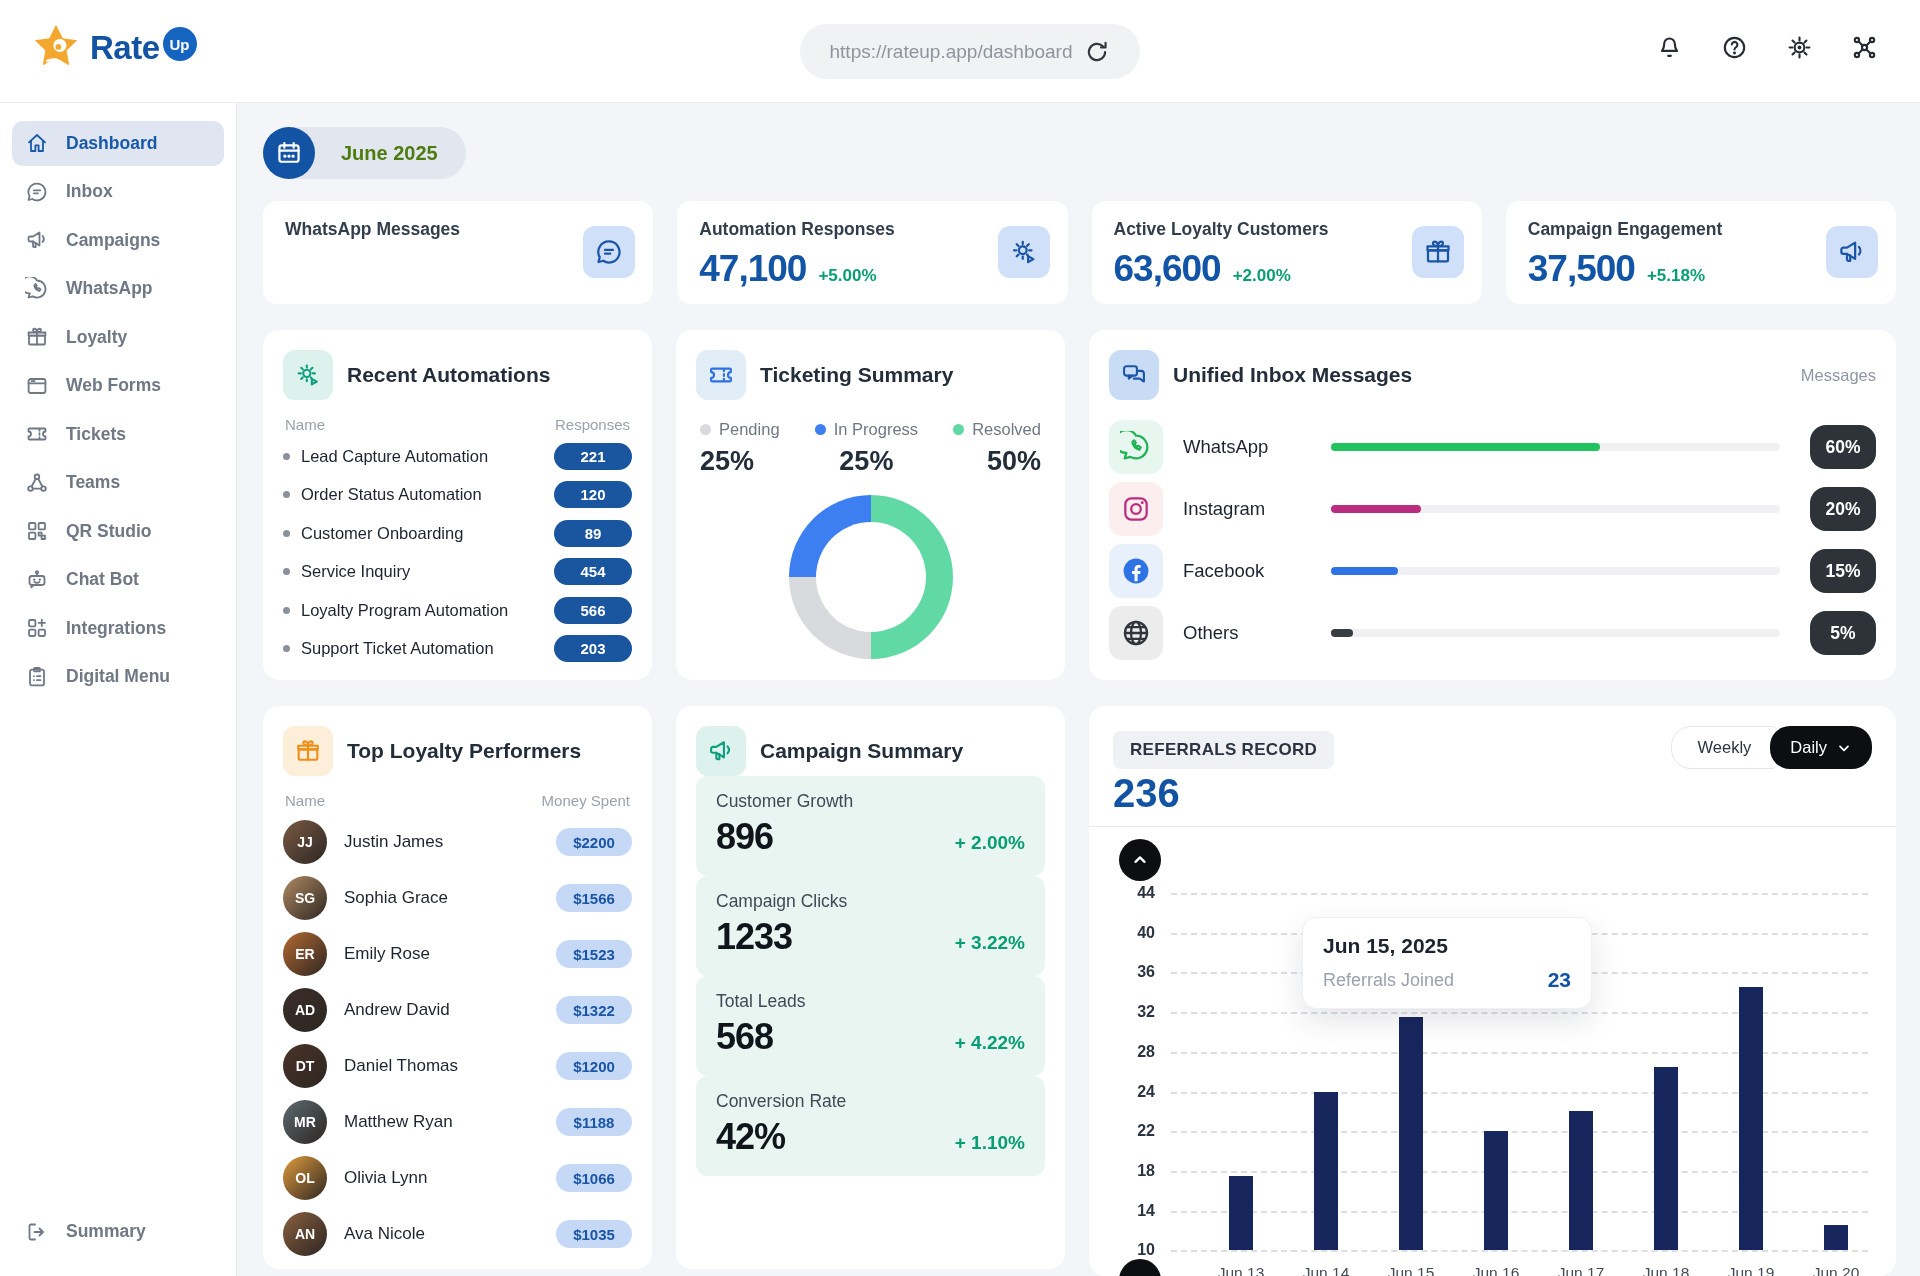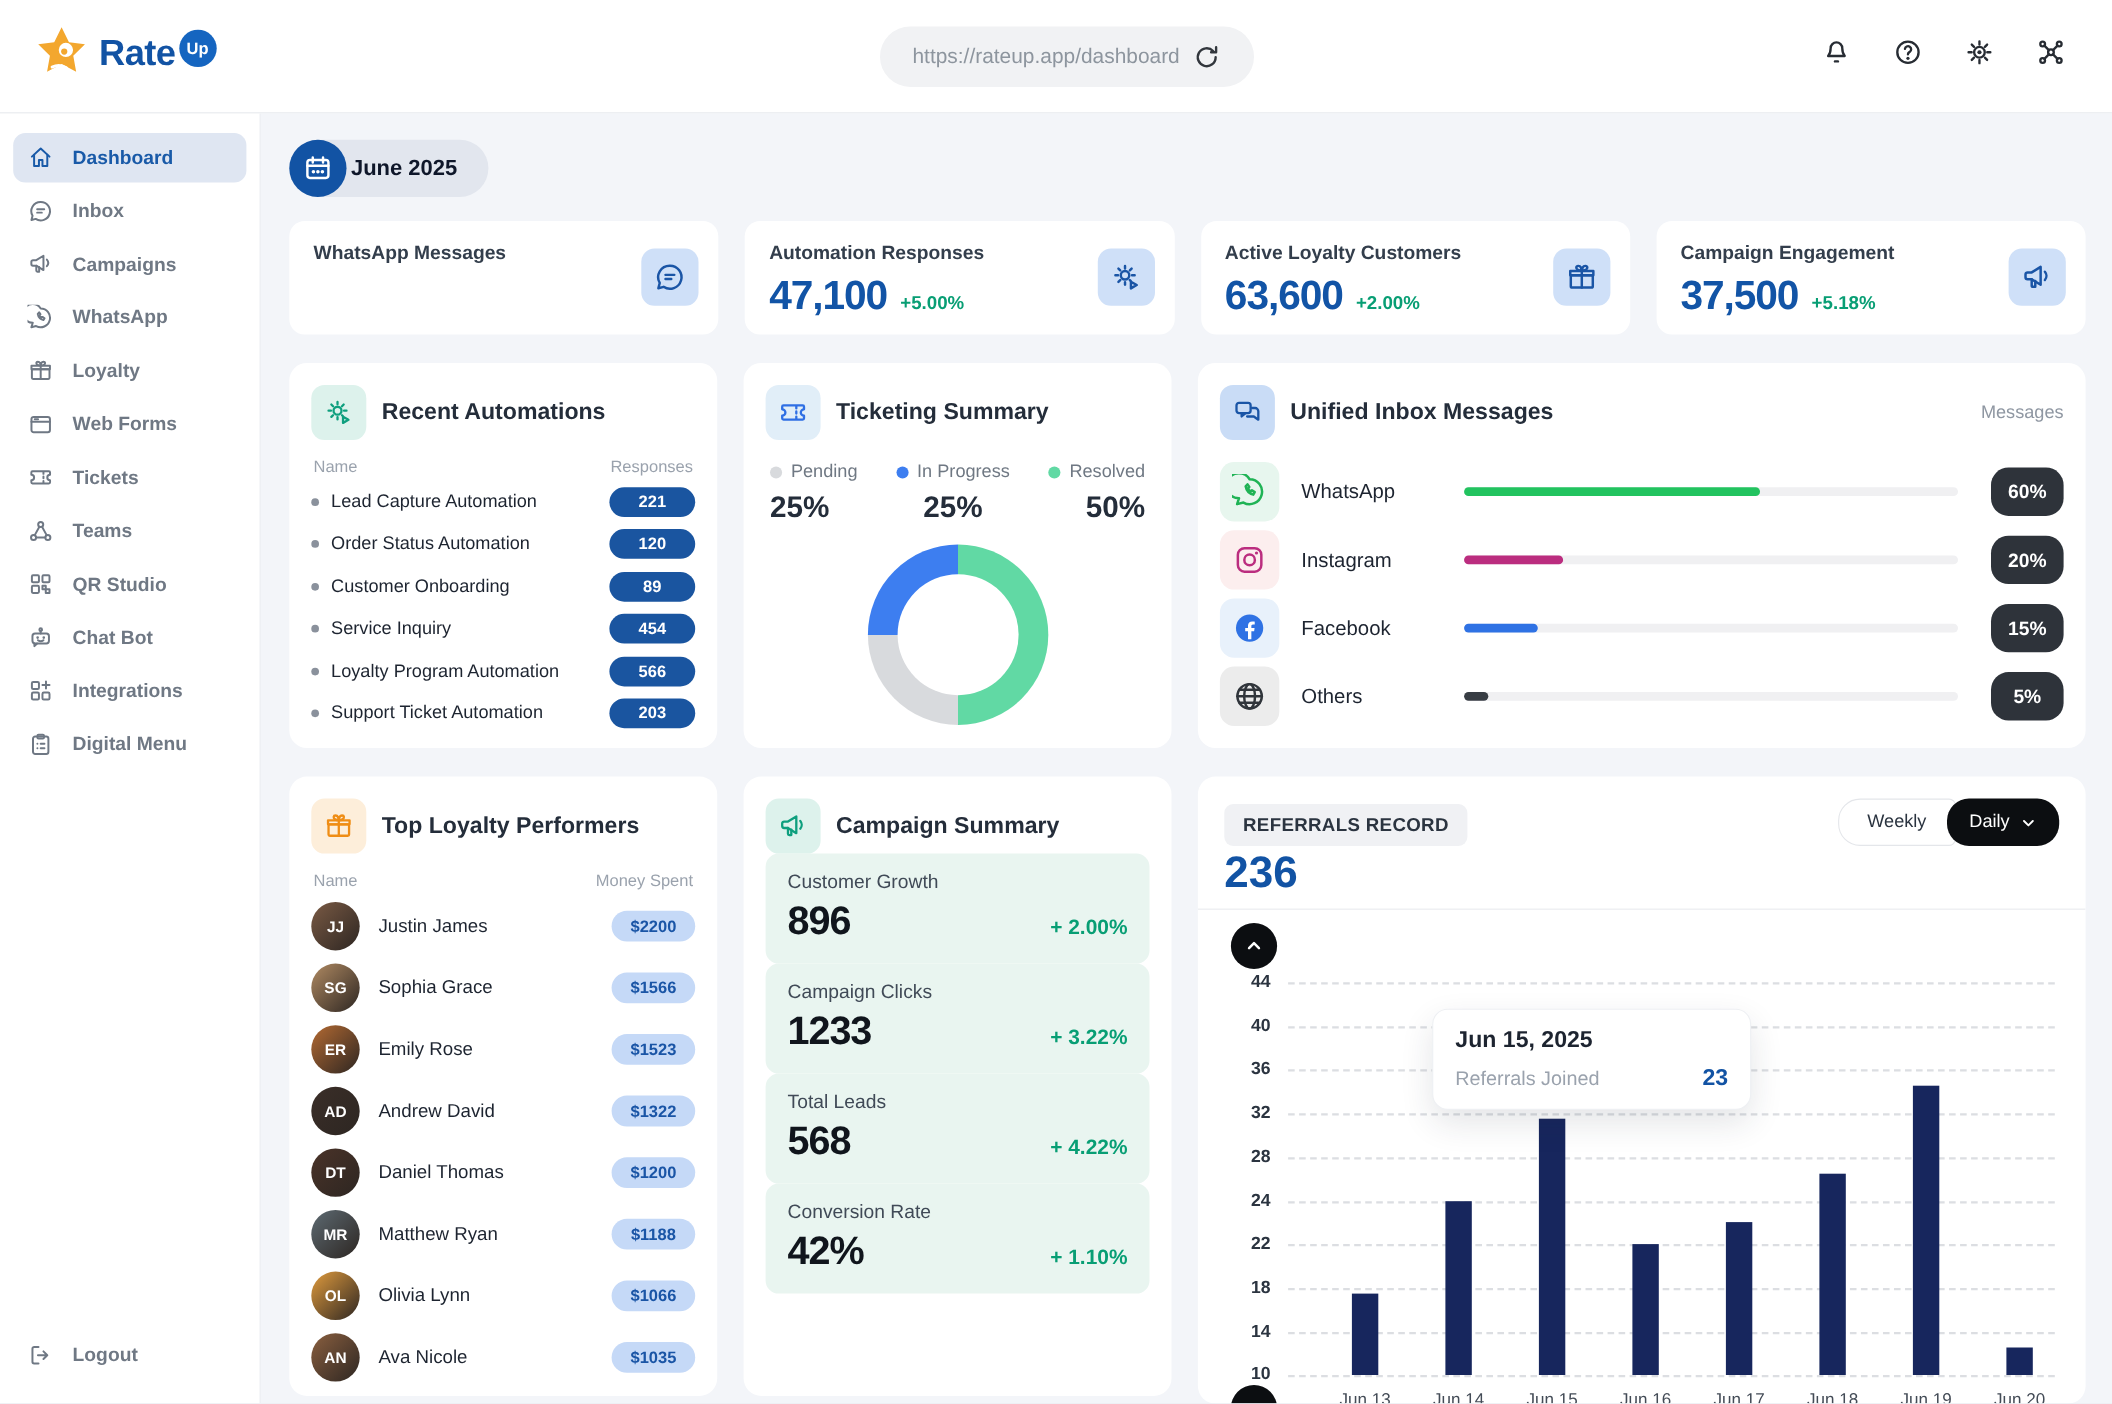--- a/index.html
+++ b/index.html
@@ -26,21 +26,21 @@
              border-right:1px solid #e9ebef; display:flex; flex-direction:column; padding-top:14px; z-index:9; }
   .side-item { display:flex; align-items:center; gap:17px; height:45px; margin:3.5px 12px;
                padding:0 13px; border-radius:11px; color:#6f7884; font-size:17.5px; font-weight:600; cursor:pointer; }
   .side-item svg { flex:0 0 auto; }
   .side-item.active { background:#dfe6f2; color:#195aa8; }
   .side-logout { margin-top:auto; margin-bottom:22px; }
 
   
   .main { position:absolute; left:237px; top:103px; right:0; bottom:0; padding:24px 24px 0 26px; }
   .date-pill { display:inline-flex; align-items:center; height:52px; border-radius:28px; background:#e2e6ee;
-               padding-right:28px; gap:4px; font-size:20px; font-weight:700; color:#0f172a; cursor:pointer; }
+               padding-right:28px; gap:26px; font-size:20px; font-weight:700; color:#4d7c0f; cursor:pointer; }
   .date-pill .cal { width:52px; height:52px; border-radius:50%; background:#1253a4; color:#fff;
                display:flex; align-items:center; justify-content:center; }
 
   .row1 { display:grid; grid-template-columns:repeat(4,1fr); gap:24px; margin-top:22px; }
   .stat-card { position:relative; background:#fff; border-radius:14px; padding:18px 22px; height:103px; }
   .stat-title { font-size:17.5px; font-weight:700; color:#333e4c; }
   .stat-value-row { display:flex; align-items:baseline; gap:12px; margin-top:8px; }
   .stat-value { font-size:37px; font-weight:800; color:#1254a6; letter-spacing:-1px; }
   .stat-change { font-size:17px; font-weight:700; color:#089e74; }
   .stat-icon { position:absolute; right:18px; top:25px; width:52px; height:52px; border-radius:12px;
@@ -313,21 +313,21 @@
           <span>Digital Menu</span>
         </div>
       </div>
     <div class="side-item side-logout">
       <span id="logout-icon" style="display:flex">
           <svg width="24" height="24" viewBox="0 0 24 24" fill="none" stroke="currentColor" stroke-width="1.8" stroke-linecap="round" stroke-linejoin="round">
             <path d="M10 4.5H6A1.5 1.5 0 0 0 4.5 6v12A1.5 1.5 0 0 0 6 19.5h4"></path>
             <path d="M14.5 8.5 18 12l-3.5 3.5M18 12H9.5"></path>
           </svg>
         </span>
-      <span>Logout</span>
+      <span>Summary</span>
     </div>
   </div>
 
   <div class="main">
 
     <div class="date-pill">
       <span class="cal">
         <svg width="28" height="28" viewBox="0 0 24 24" fill="none" stroke="#fff" stroke-width="1.9" stroke-linecap="round">
           <rect x="3.8" y="5.5" width="16.4" height="14" rx="2"></rect>
           <path d="M8 3.5v4M16 3.5v4M3.8 10h16.4"></path>

